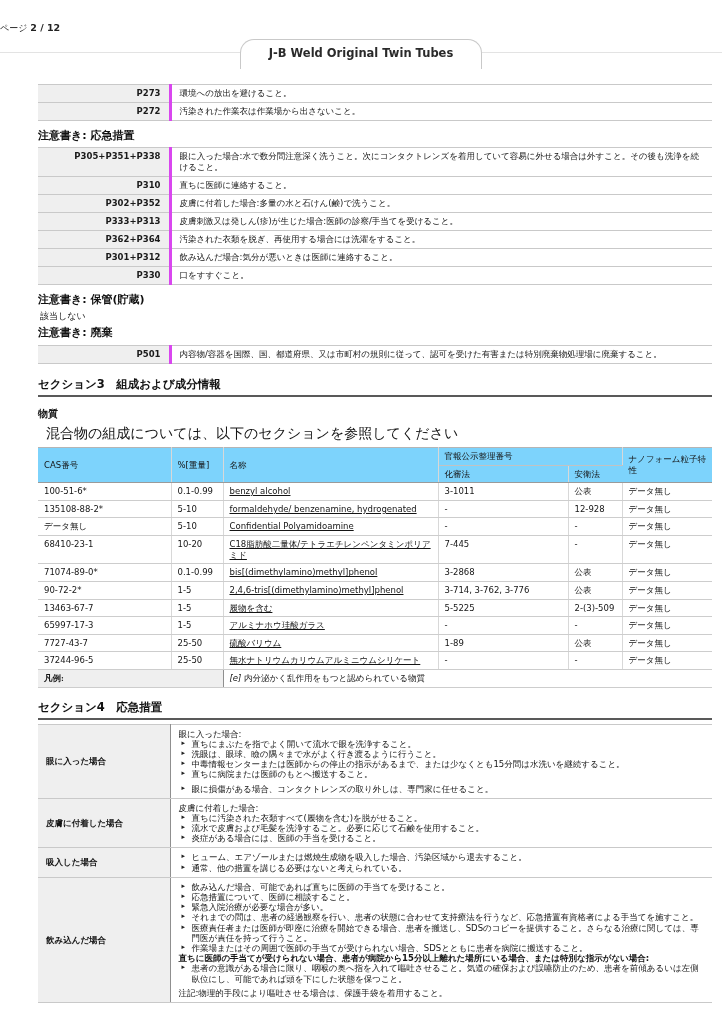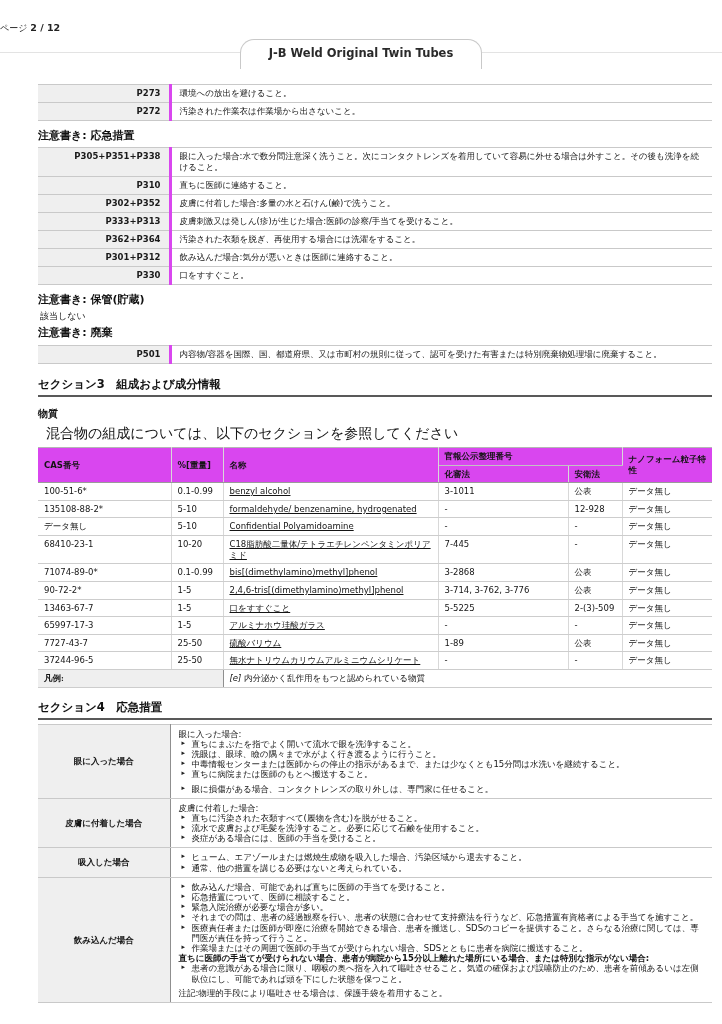--- a/index.html
+++ b/index.html
@@ -50,37 +50,37 @@
   .h-mixture { margin-top: 7px; }
   .h-aid { margin-top: 9px; }
   
   .mixtable { margin-top: 5px; border-top: 1px solid #b5b5b5; }
   .mixtable th, .mixtable td {
     padding: 3px 6px; text-align: left; vertical-align: middle;
     border-right: 1px solid #d8d8d8; border-bottom: 1px solid #cdcdcd;
     line-height: 1.25; word-wrap: break-word;
   }
   .mixtable th:last-child, .mixtable td:last-child { border-right: none; }
-  .mixtable thead th { background: #d946ef; font-weight: bold; }
+  .mixtable thead th { background: #7dd3fc; font-weight: normal; }
   .mixtable thead tr.subhead th { border-bottom: 1px solid #9a9a9a; }
   .mixtable thead th.span2 { border-bottom: 1px solid #c2c2c2; }
   .mixtable thead th.rowspan2 { border-bottom: 1px solid #9a9a9a; }
   .mixtable td { vertical-align: top; }
   .chem-link { text-decoration: underline; color: #141414; }
   .legend-label {
     background: #efefef; text-align: right; font-weight: bold;
     border-right: 1px solid #8f8f8f !important;
     font-family: Liberation Serif, serif;
   }
   .legend-text i { font-style: italic; }
   
   .aidtable { margin-top: 4px; border-top: 1px solid #c9c9c9; }
   .aidtable td { border-bottom: 1px solid #c9c9c9; padding: 4px 8px; }
   .aidtable td.aid-label {
-    width: 132px; background: #efefef; text-align: center; font-weight: bold;
+    width: 132px; background: #efefef; text-align: left; font-weight: bold;
     border-right: 1px solid #8f8f8f; vertical-align: middle; line-height: 1.25;
   }
   .aid-body { line-height: 1.2; }
   .aid-body .intro { }
   .bullet { position: relative; padding-left: 13px; }
   .bullet::before {
     content: "▸"; position: absolute; left: 3px; top: 0;
     font-size: 7px; color: #222;
   }
   .bullet.gap { margin-top: 4px; }
@@ -235,21 +235,21 @@
           <td>90-72-2*</td>
           <td>1-5</td>
           <td><span class="chem-link">2,4,6-tris[(dimethylamino)methyl]phenol</span></td>
           <td>3-714, 3-762, 3-776</td>
           <td>公表</td>
           <td>データ無し</td>
         </tr>
         <tr>
           <td>13463-67-7</td>
           <td>1-5</td>
-          <td><span class="chem-link">口をすすぐこと</span></td>
+          <td><span class="chem-link">履物を含む</span></td>
           <td>5-5225</td>
           <td>2-(3)-509</td>
           <td>データ無し</td>
         </tr>
         <tr>
           <td>65997-17-3</td>
           <td>1-5</td>
           <td><span class="chem-link">アルミナホウ珪酸ガラス</span></td>
           <td>-</td>
           <td>-</td>

